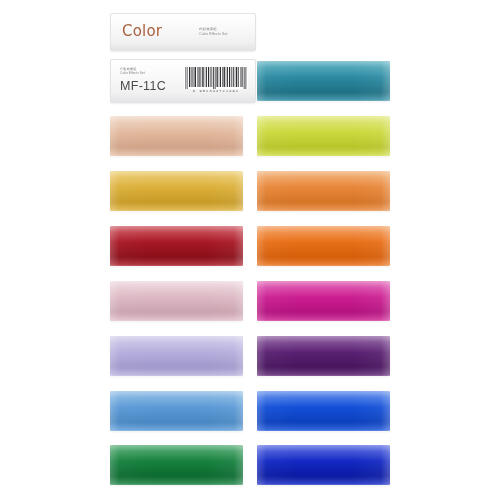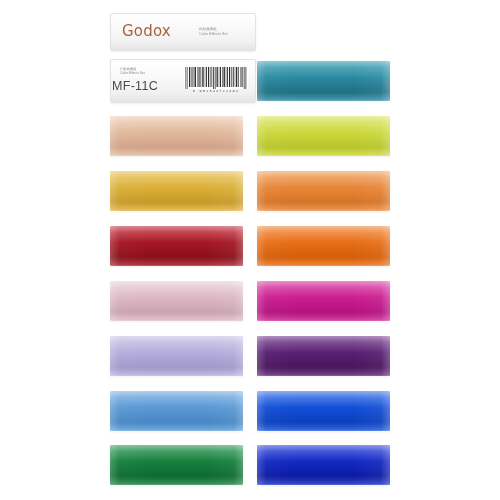--- a/index.html
+++ b/index.html
@@ -87,21 +87,21 @@
     display: block;
     letter-spacing: 0.15px;
   }
   .label-subtitle .en {
     font-size: 3.3px;
     color: #8a8a8d;
     display: block;
   }
   .model {
     position: absolute;
-    left: 1px;
+    left: 9px;
     top: 19px;
     font-size: 12.5px;
     color: #4a4a4d;
     letter-spacing: 0.3px;
     font-family: "Liberation Sans", sans-serif;
   }
 
   
   .barcode-wrap {
     position: absolute;
@@ -161,21 +161,21 @@
         rgba(255,255,255,0.26) 100%);
     pointer-events: none;
   }
 </style>
 </head>
 <body>
 
 <div id="stage">
 
   <div class="box" id="box-top">
-    <span class="logo">Godox</span>
+    <span class="logo">Color</span>
     <span class="box-subtitle">
       <span class="cn">色彩效果组</span>
       <span class="en">Color Effects Set</span>
     </span>
   </div>
 
   <div class="box" id="box-bottom">
     <span class="label-subtitle">
       <span class="cn">色彩效果组</span>
       <span class="en">Color Effects Set</span>

